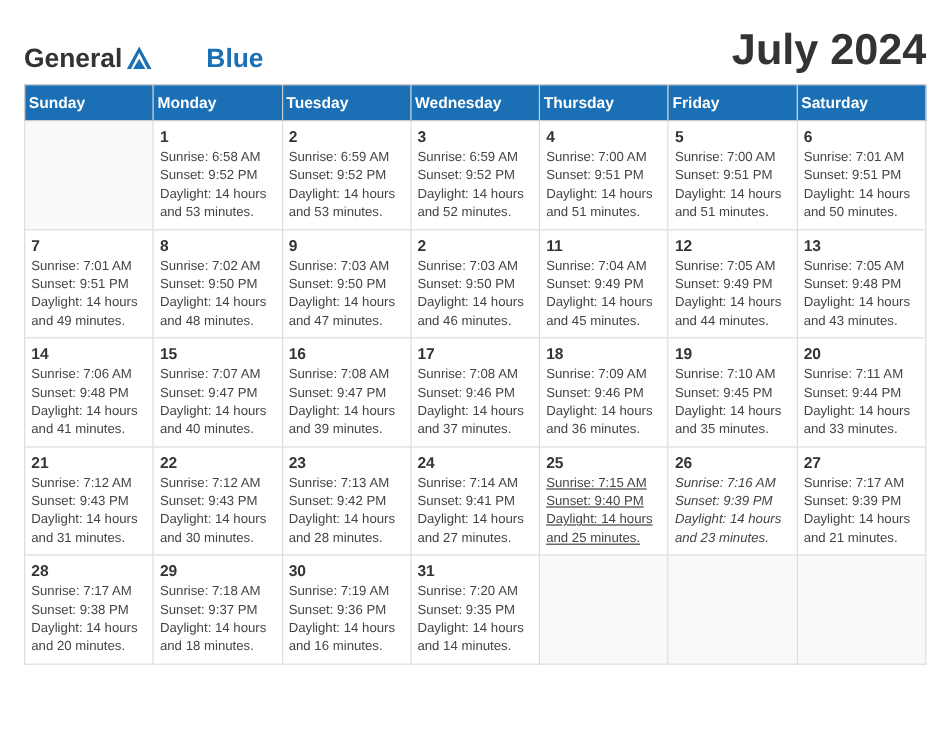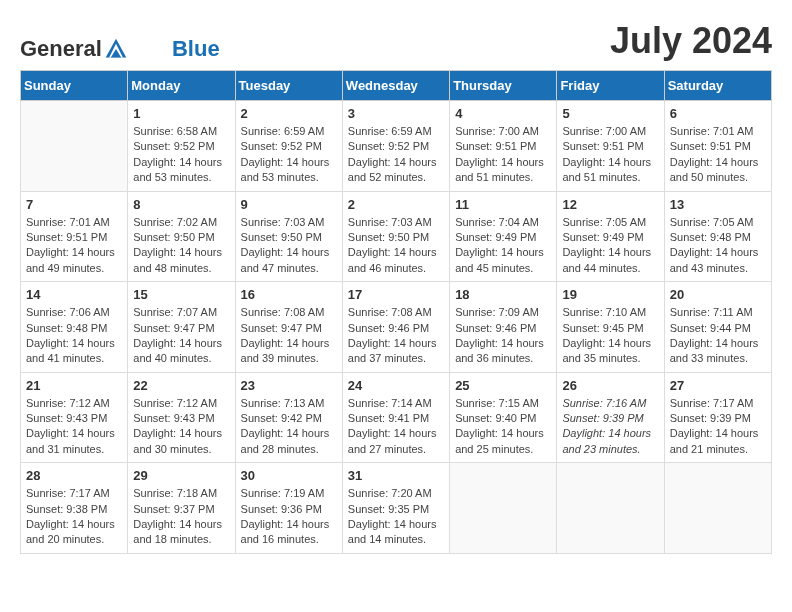--- a/index.html
+++ b/index.html
@@ -289,21 +289,21 @@
         </td>
         <td>
           <span class="day-number">24</span>
           <div class="cell-info" style="white-space: pre-line;">Sunrise: 7:14 AM
 Sunset: 9:41 PM
 Daylight: 14 hours
 and 27 minutes.</div>
         </td>
         <td>
           <span class="day-number">25</span>
-          <div class="cell-info" style="white-space: pre-line;">Sunrise: 7:15 AM
+          <div class="cell-info" style="white-space: pre-line; text-decoration: underline;">Sunrise: 7:15 AM
 Sunset: 9:40 PM
 Daylight: 14 hours
 and 25 minutes.</div>
         </td>
         <td>
           <span class="day-number">26</span>
           <div class="cell-info" style="white-space: pre-line; font-style: italic;">Sunrise: 7:16 AM
 Sunset: 9:39 PM
 Daylight: 14 hours
 and 23 minutes.</div>

